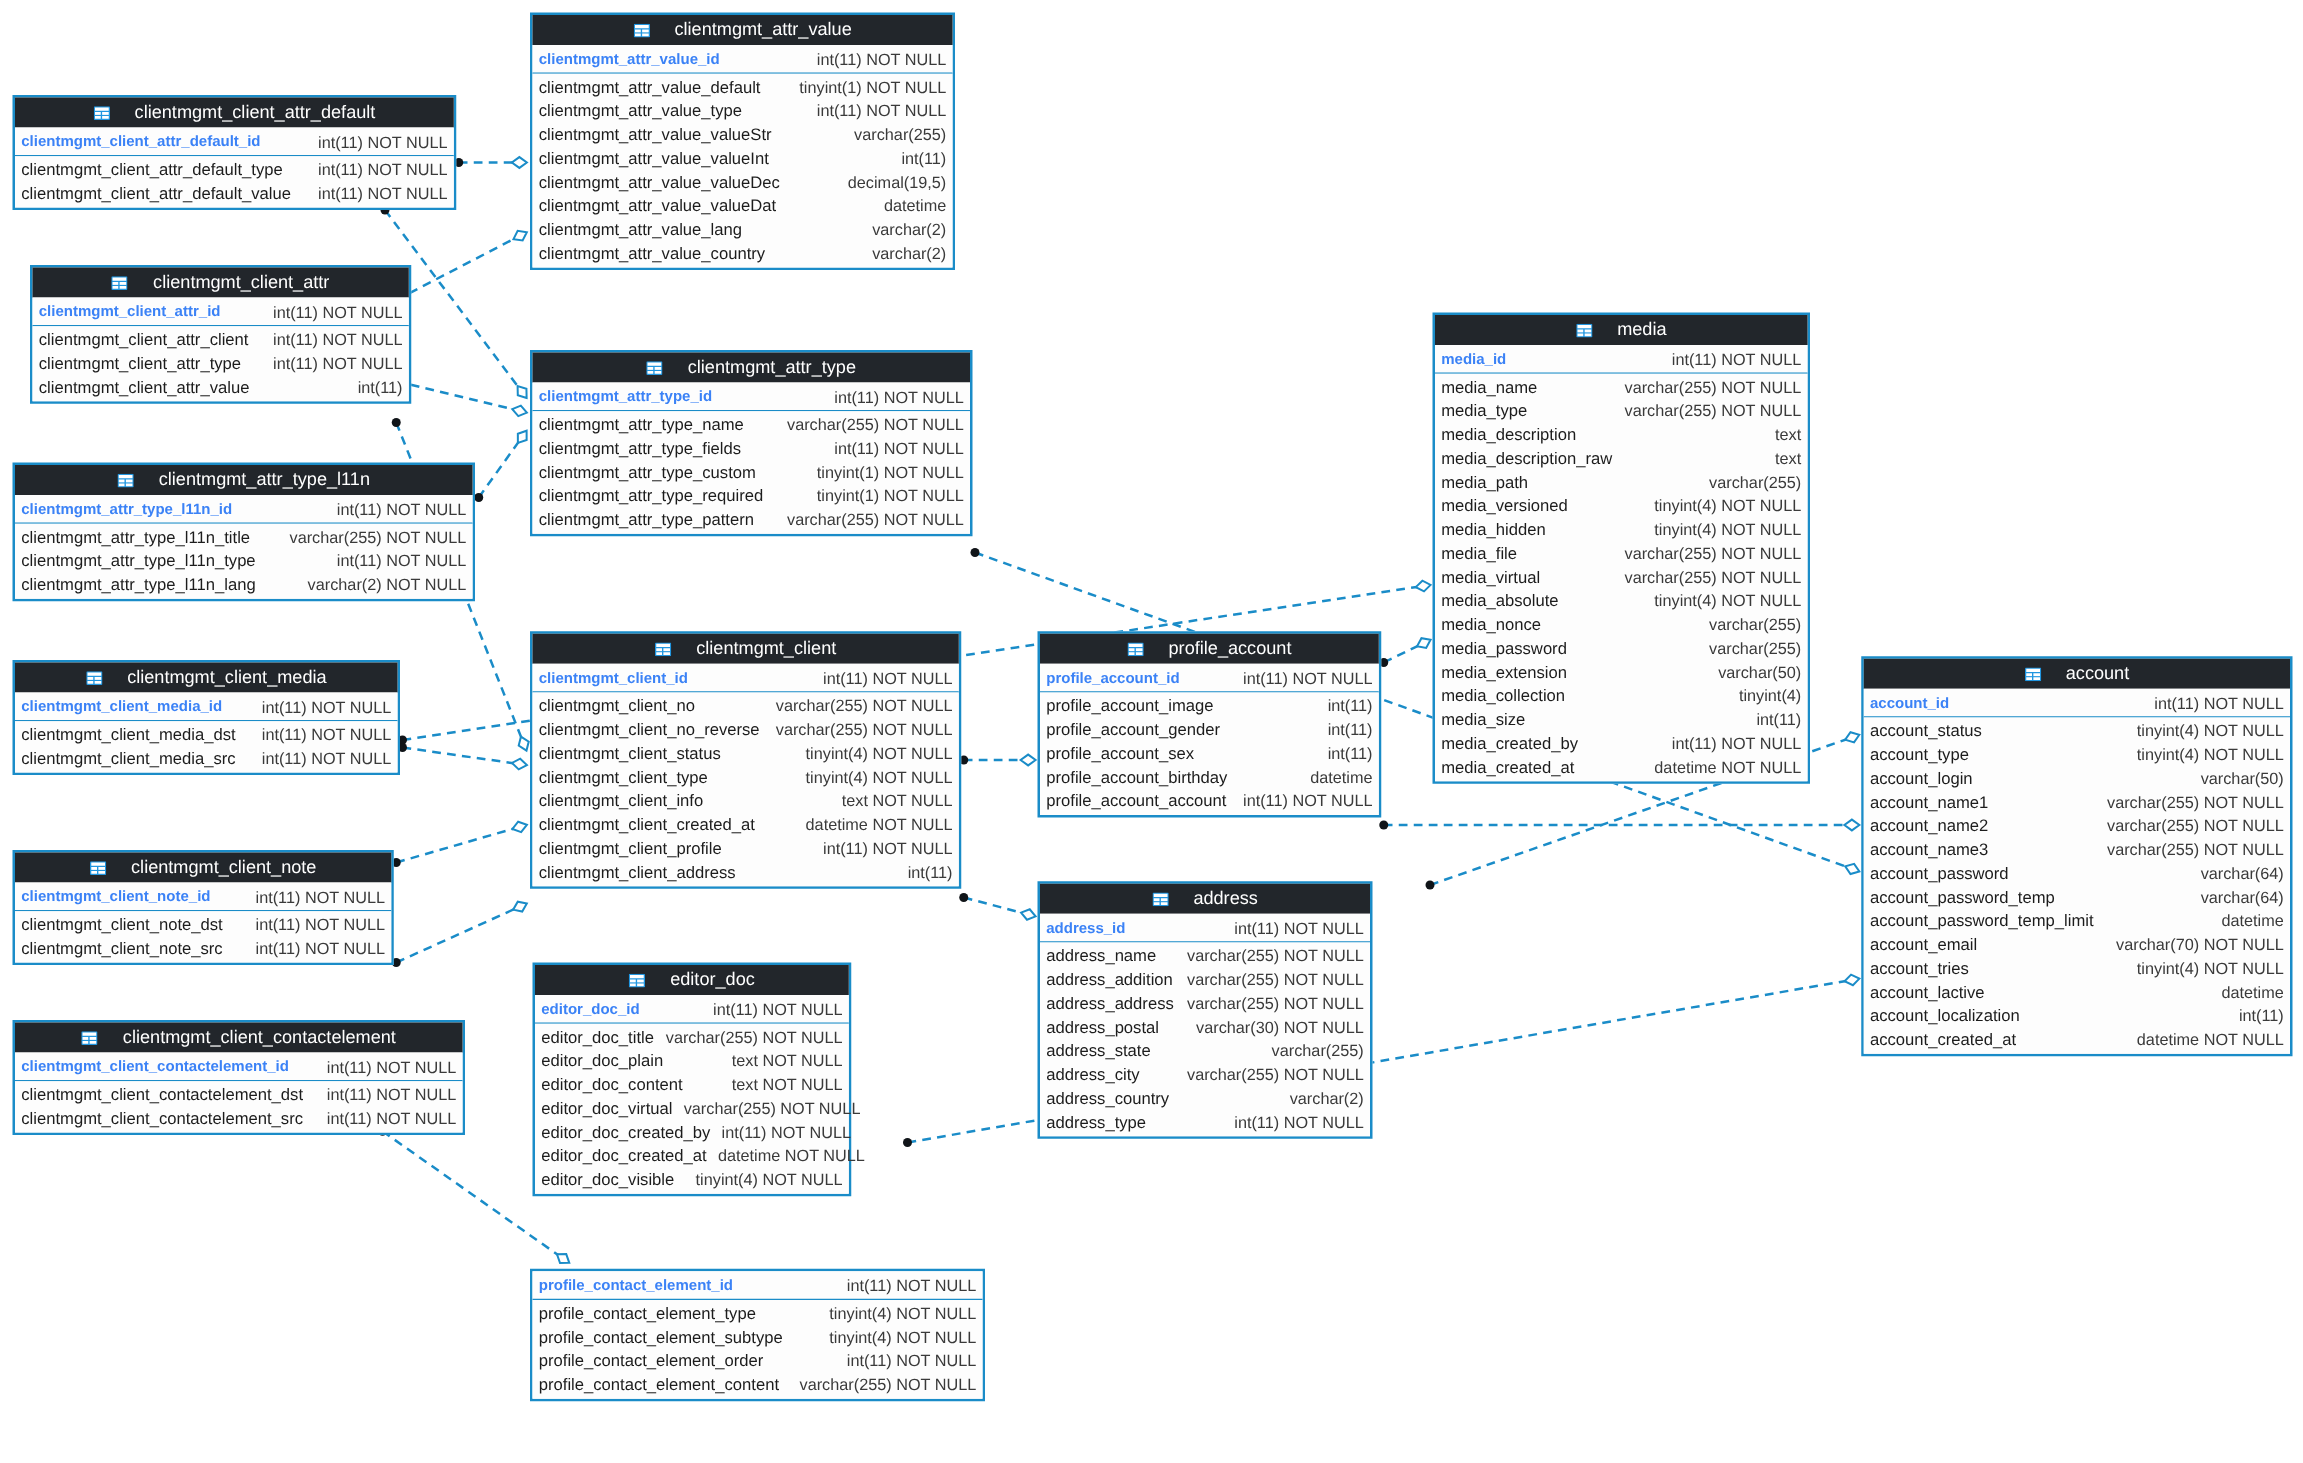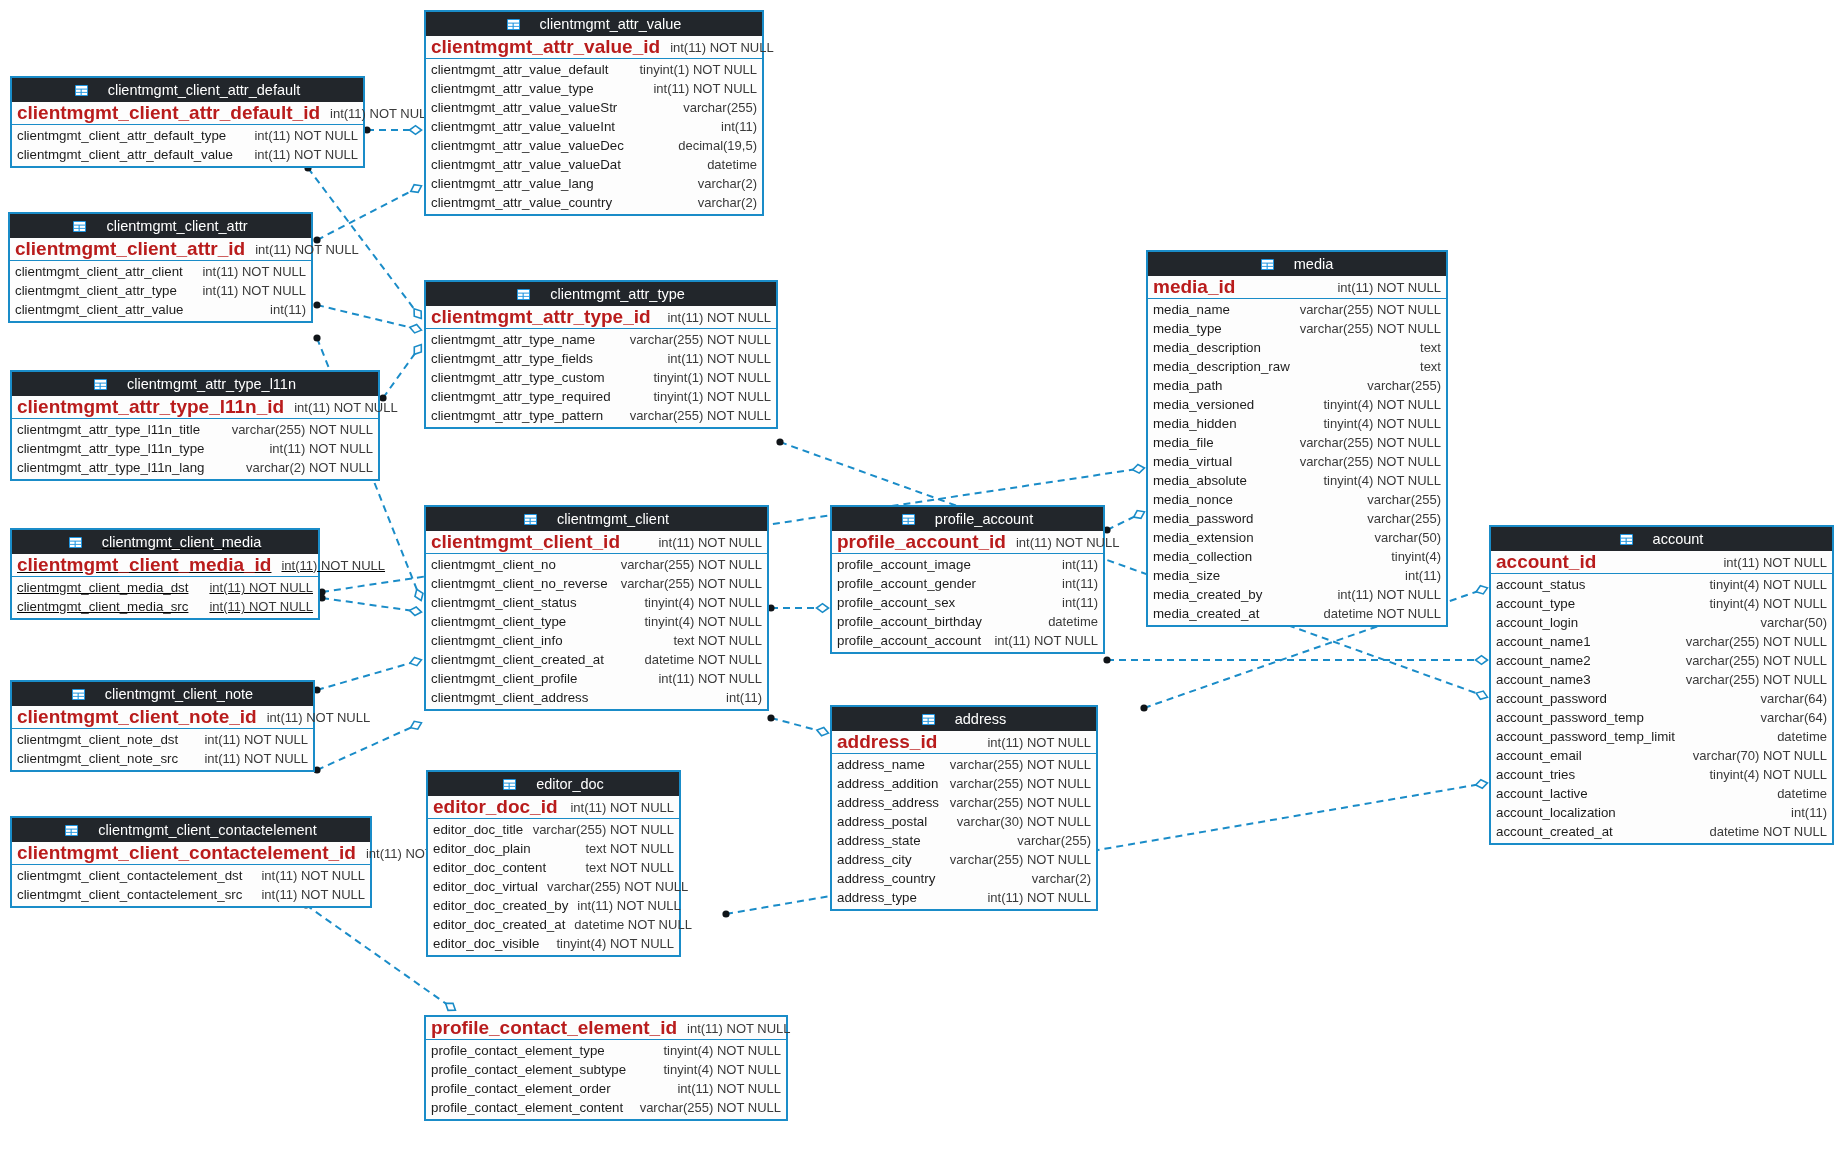--- a/index.html
+++ b/index.html
@@ -56,22 +56,22 @@
     align-items:center;
     height:23px;
     box-sizing:border-box;
     border-bottom:1.5px solid #1a8cc8;
     padding:0 5px;
     background:#fdfdfd;
     white-space:nowrap;
   }
   .ent-pk .col-name{
     font-weight:bold;
-    color:#b91c1c;
-    font-size:19px;
+    color:#3b82f6;
+    font-size:12px;
   }
   .ent-pk .col-type{
     margin-left:auto;
     padding-left:10px;
     color:#3a3a3a;
     font-size:13px;
   }
   .ent-body{
     padding:1px 0 2px 0;
     background:#fdfdfd;
@@ -222,21 +222,21 @@
           <div class="ent-row">
             <span class="col-name">clientmgmt_client_attr_default_type</span>
             <span class="col-type">int(11) NOT NULL</span>
           </div>
           <div class="ent-row">
             <span class="col-name">clientmgmt_client_attr_default_value</span>
             <span class="col-type">int(11) NOT NULL</span>
           </div>
         </div>
       </div>
-      <div class="entity" style="left: 8px; top: 212px; width: 305px;">
+      <div class="entity" style="left: 24px; top: 212px; width: 305px;">
         <div class="ent-header">
           <span class="tbl-icon">
             <svg width="13" height="11" viewBox="0 0 13 11" xmlns="http://www.w3.org/2000/svg">
               <rect x="0" y="0" width="13" height="11" rx="1" fill="#2196e0"></rect>
               <rect x="1" y="1" width="11" height="2.6" fill="#ffffff"></rect>
               <rect x="1" y="4.6" width="4.6" height="2.3" fill="#ffffff"></rect>
               <rect x="6.7" y="4.6" width="5.3" height="2.3" fill="#ffffff"></rect>
               <rect x="1" y="7.8" width="4.6" height="2.2" fill="#ffffff"></rect>
               <rect x="6.7" y="7.8" width="5.3" height="2.2" fill="#ffffff"></rect>
             </svg>
@@ -288,21 +288,21 @@
           <div class="ent-row">
             <span class="col-name">clientmgmt_attr_type_l11n_type</span>
             <span class="col-type">int(11) NOT NULL</span>
           </div>
           <div class="ent-row">
             <span class="col-name">clientmgmt_attr_type_l11n_lang</span>
             <span class="col-type">varchar(2) NOT NULL</span>
           </div>
         </div>
       </div>
-      <div class="entity" style="left: 10px; top: 528px; width: 310px; text-decoration: underline;">
+      <div class="entity" style="left: 10px; top: 528px; width: 310px;">
         <div class="ent-header">
           <span class="tbl-icon">
             <svg width="13" height="11" viewBox="0 0 13 11" xmlns="http://www.w3.org/2000/svg">
               <rect x="0" y="0" width="13" height="11" rx="1" fill="#2196e0"></rect>
               <rect x="1" y="1" width="11" height="2.6" fill="#ffffff"></rect>
               <rect x="1" y="4.6" width="4.6" height="2.3" fill="#ffffff"></rect>
               <rect x="6.7" y="4.6" width="5.3" height="2.3" fill="#ffffff"></rect>
               <rect x="1" y="7.8" width="4.6" height="2.2" fill="#ffffff"></rect>
               <rect x="6.7" y="7.8" width="5.3" height="2.2" fill="#ffffff"></rect>
             </svg>

